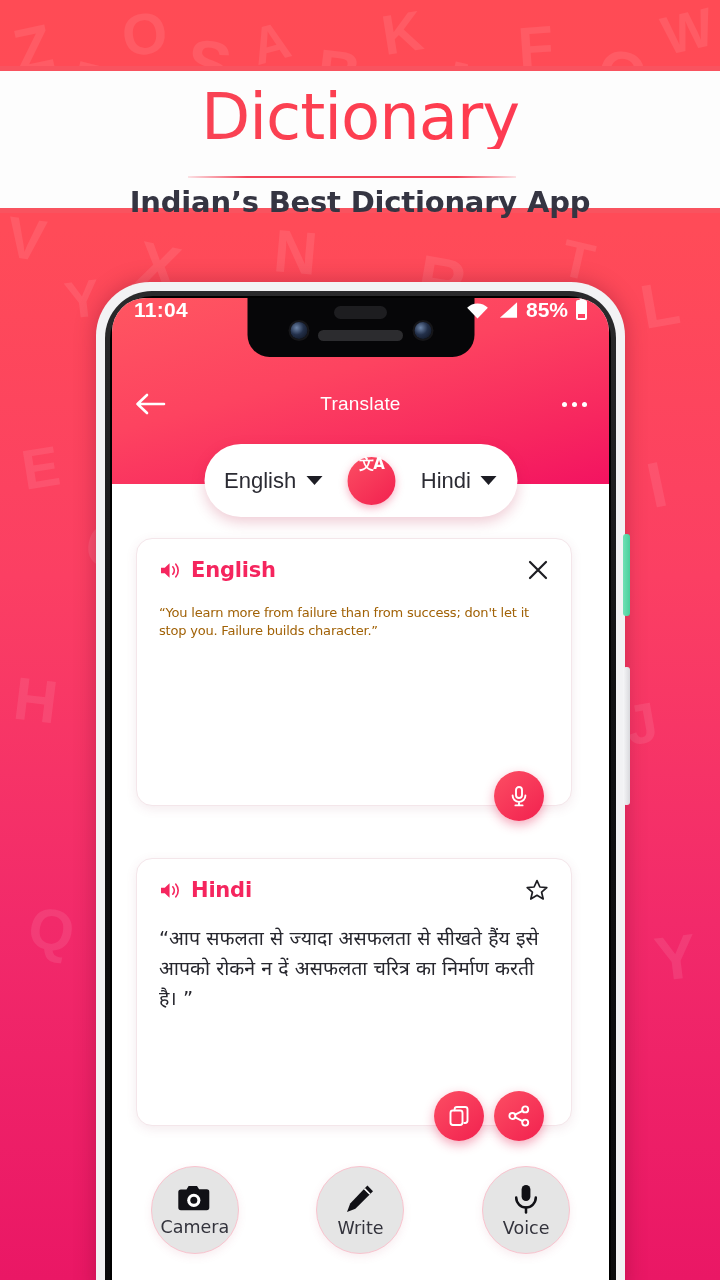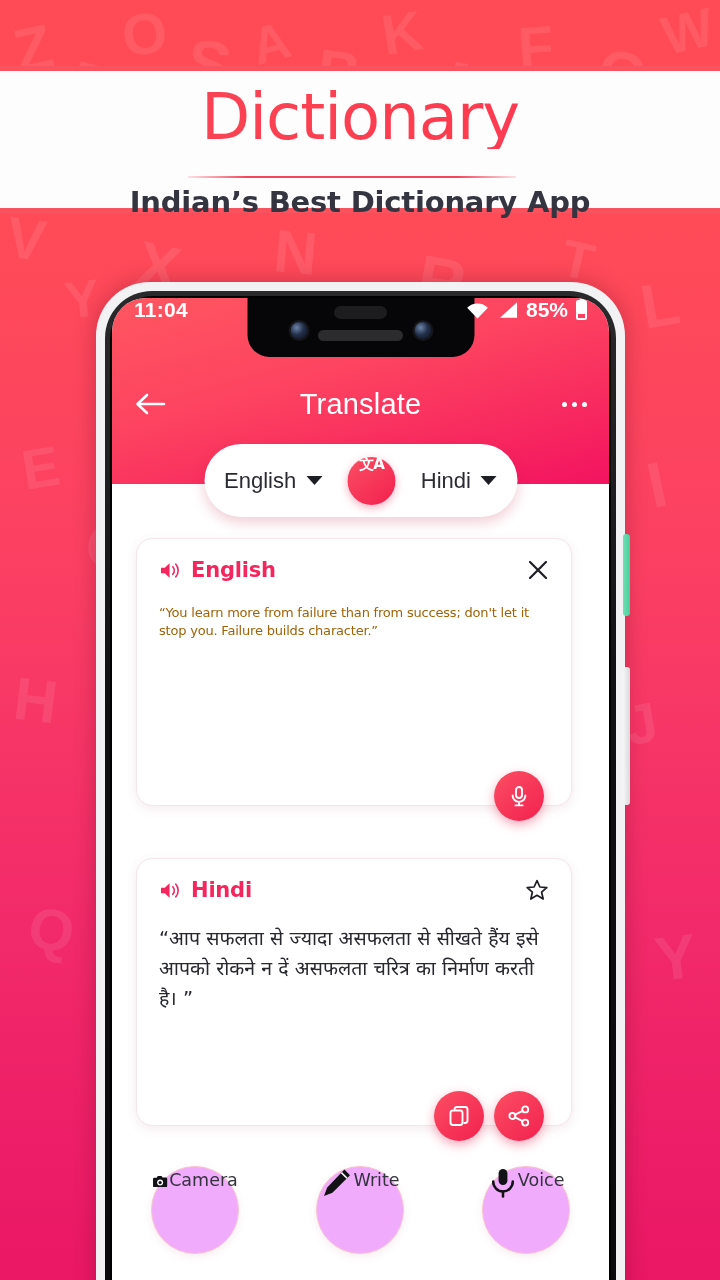--- a/index.html
+++ b/index.html
@@ -149,21 +149,21 @@
 
   
   .appbar {
     position: absolute; left: 0; top: 76px; width: 100%; height: 60px;
     z-index: 5;
     display: flex; align-items: center; padding: 0 22px;
     color: #fff;
   }
   .appbar-title {
     position: absolute; left: 0; right: 0; text-align: center;
-    font-size: 29px; font-weight: 400; letter-spacing: .2px;
+    font-size: 19px; font-weight: 400; letter-spacing: .2px;
   }
   .back-arrow { width: 32px; height: 26px; position: relative; z-index: 2; cursor: pointer; }
   .kebab { margin-left: auto; position: relative; z-index: 2; display: flex; gap: 5px; cursor: pointer; }
   .kebab i { width: 5px; height: 5px; border-radius: 50%; background: #fff; display: block; }
 
   
   .lang-bar {
     position: absolute; left: 50%; transform: translateX(-50%); top: 146px;
     width: 313px; height: 73px;
     background: #fff; border-radius: 37px;
@@ -228,22 +228,22 @@
   
   .bottom-actions {
     position: absolute; left: 0; bottom: 0; width: 100%; height: 140px;
     display: flex; justify-content: space-around; align-items: flex-start;
     padding-top: 14px;
   }
   .action { width: 110px; display: flex; flex-direction: column; align-items: center; cursor: pointer; }
   .action-circle {
     width: 88px; height: 88px; border-radius: 50%;
     border: 1.5px solid #f9c3ce;
-    background: #f0abfc;
-    display: flex; flex-direction: row; justify-content: center;
+    background: #e5e5e5;
+    display: flex; flex-direction: column; align-items: center; justify-content: center;
     box-shadow: 0 3px 9px rgba(190,80,105,.10);
   }
   .action-label { font-size: 17.5px; color: #33333c; margin-top: 3px;
                   font-family: "DejaVu Sans", sans-serif; }
 </style>
 </head>
 <body>
 
 <div class="promo-bg">
   <div class="letters" id="letters">

